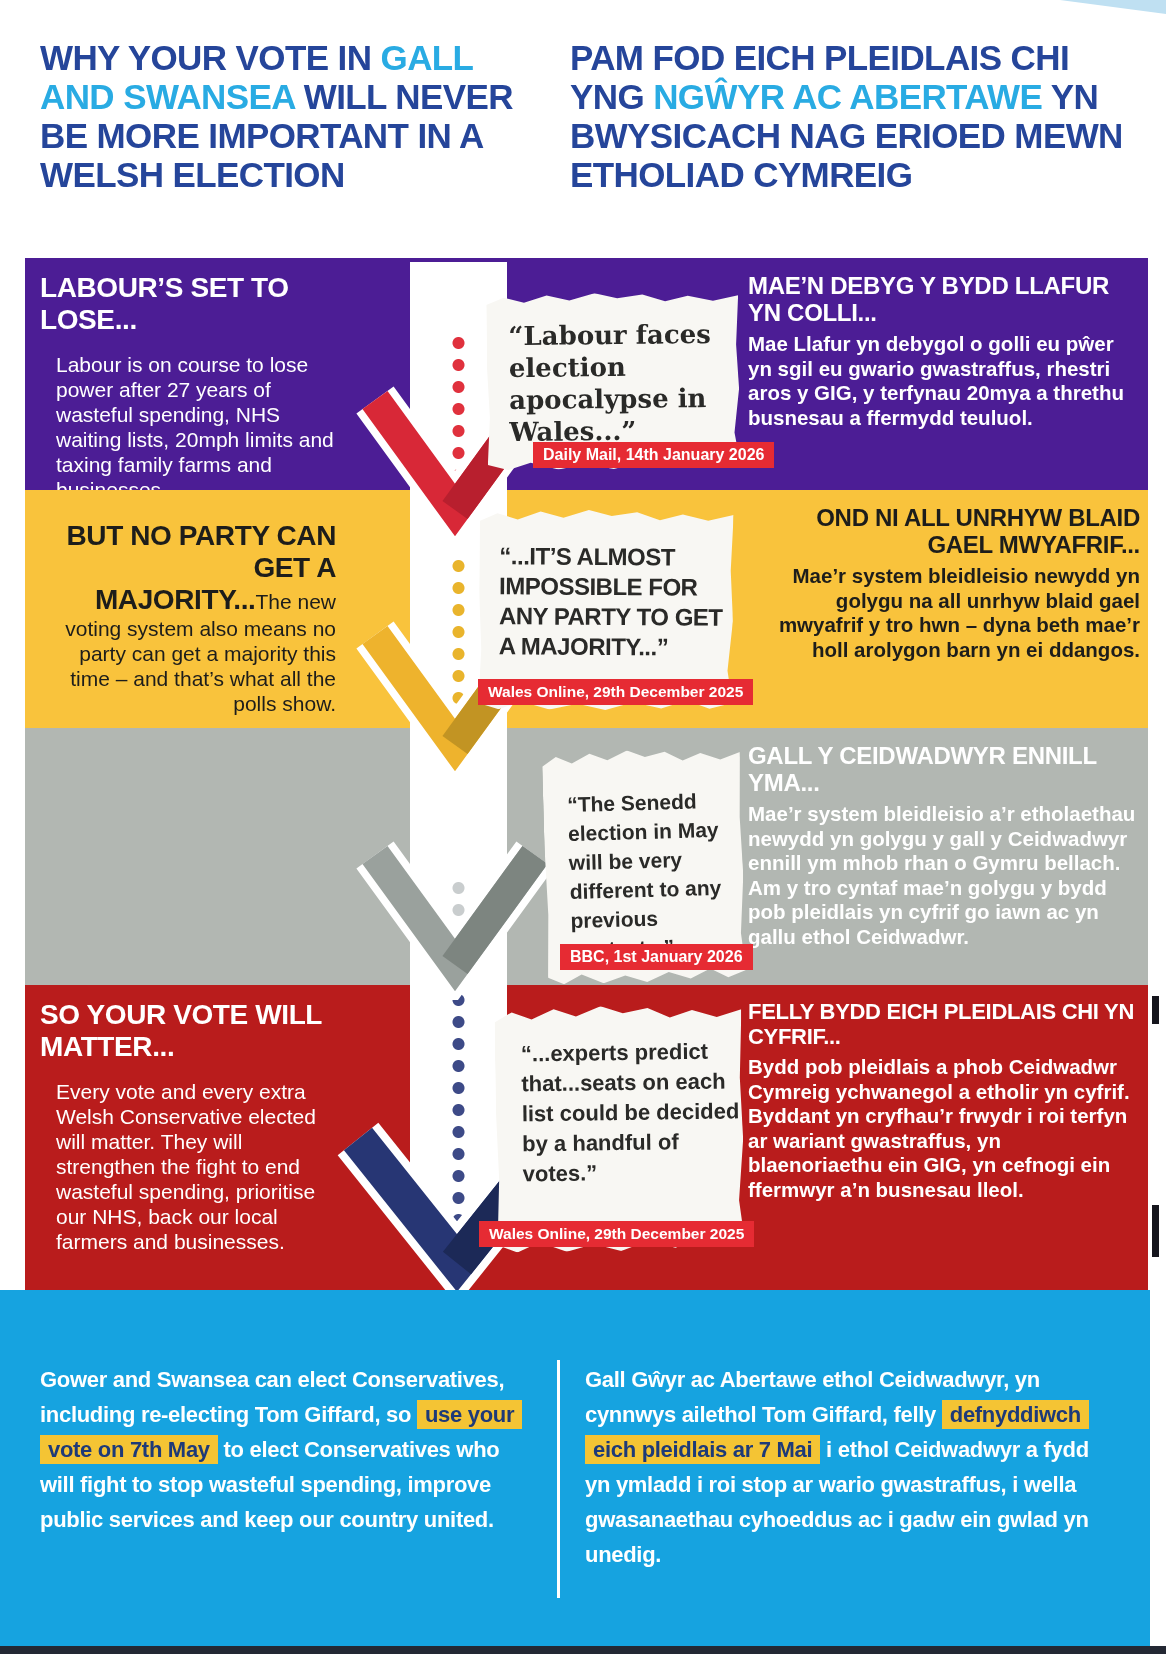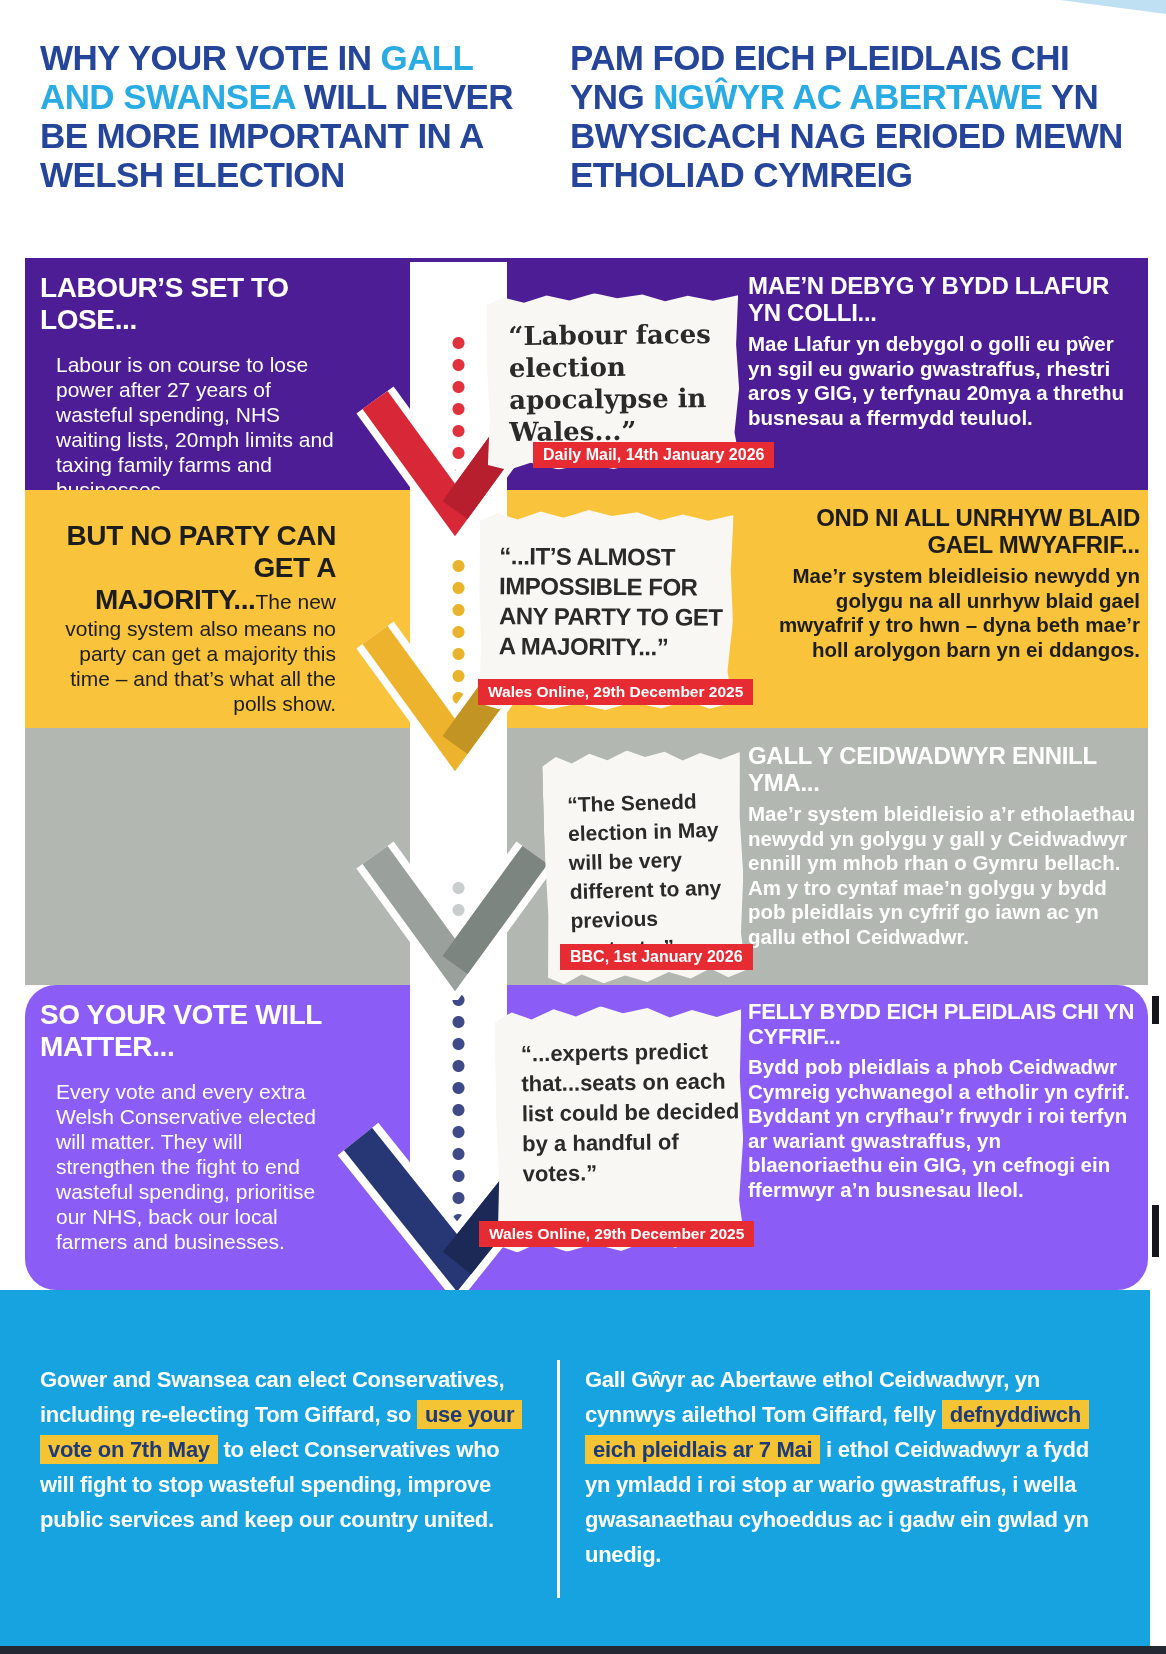--- a/index.html
+++ b/index.html
@@ -11,21 +11,21 @@
             color:#25459a;letter-spacing:-0.6px;}
   .headline .hl{color:#29abe3;}
   .headline.en{left:40px;width:512px;}
   .headline.cy{left:570px;width:566px;}
 
   
   .band{position:absolute;left:25px;width:1123px;}
   .band1{top:258px;height:232px;background:#4c1d95;}
   .band2{top:490px;height:238px;background:#f9c33c;}
   .band3{top:728px;height:257px;background:#b2b7b2;}
-  .band4{top:985px;height:305px;background:#8b5cf6;border-radius:31px;}
+  .band4{top:985px;height:305px;background:#b91c1c;}
 
   .col{position:absolute;top:14px;}
   .col-en{left:15px;width:312px;}
   .col-cy{left:723px;width:392px;}
   .light{color:#ffffff;}
   .dark{color:#1d1d1b;text-align:right;}
 
   .en-head{margin:0 0 6px;font-size:28px;line-height:32px;letter-spacing:-0.4px;}
   .cy-head{margin:0 0 6px;font-size:24px;line-height:27px;letter-spacing:-0.3px;}
   .cy-head.small{font-size:22px;line-height:25px;}

